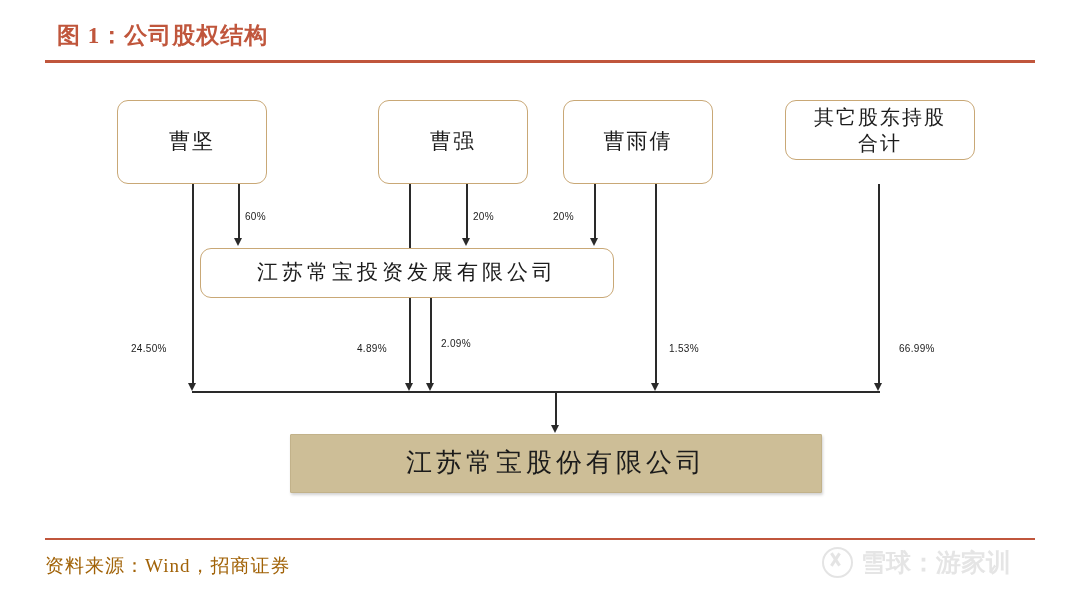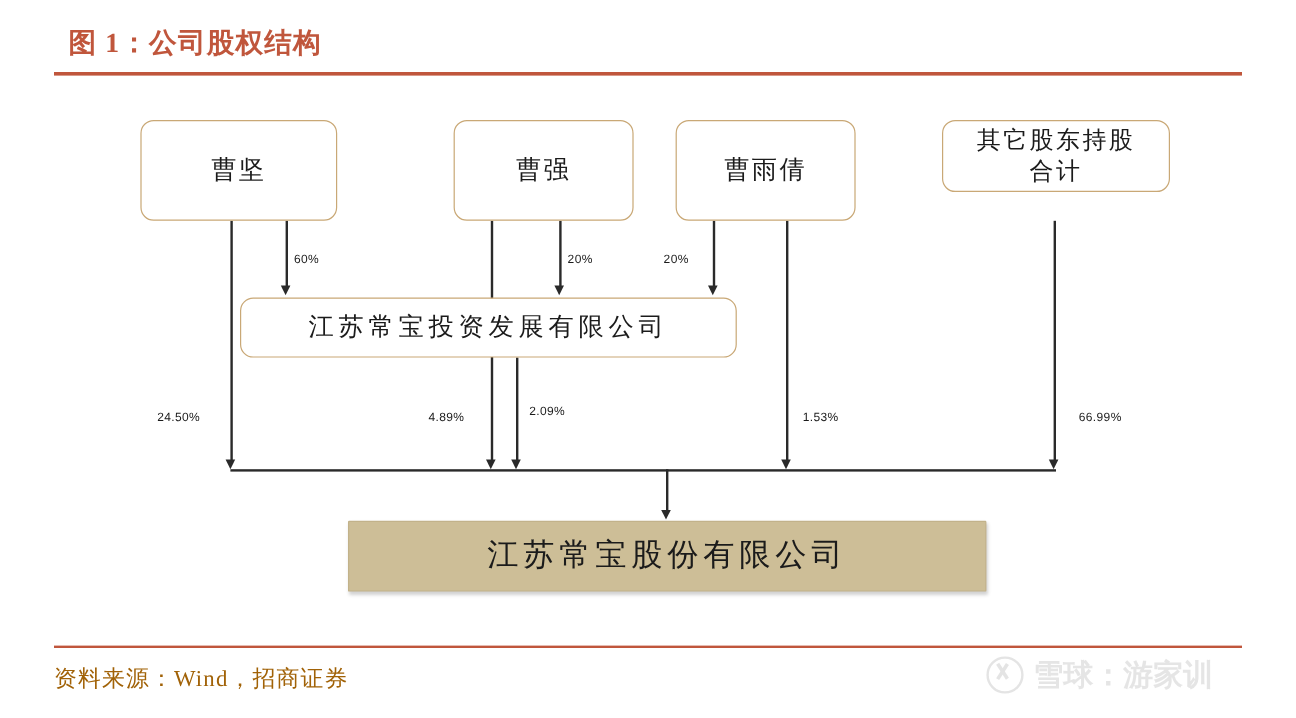--- a/index.html
+++ b/index.html
@@ -181,21 +181,21 @@
 </head>
 <body>
 
 <div id="page">
 
   <div class="fig-title">图 1：公司股权结构</div>
   <div class="rule-top"></div>
 
   <div class="diagram">
 
-    <div class="node" style="left:117px; top:100px; width:164px; height:84px;">
+    <div class="node" style="left:117px; top:100px; width:150px; height:84px;">
       <span>曹坚</span>
     </div>
 
     <div class="node" style="left:354px; top:100px; width:150px; height:84px;margin-left:24px;">
       <span>曹强</span>
     </div>
 
     <div class="node" style="left:563px; top:100px; width:150px; height:84px;">
       <span>曹雨倩</span>
     </div>

